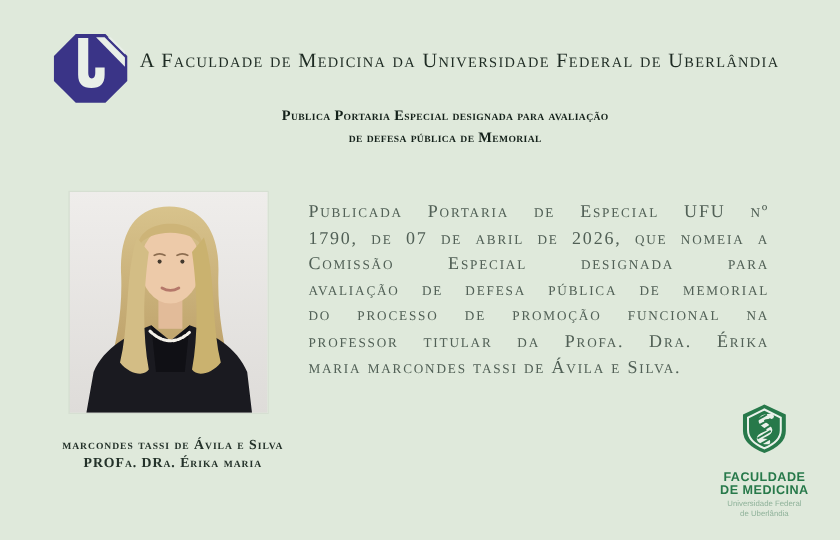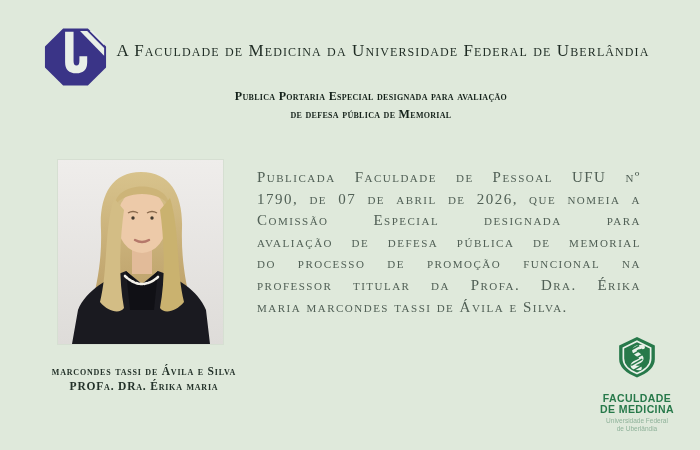--- a/index.html
+++ b/index.html
@@ -111,21 +111,21 @@
       <path d="M67 116 Q84 132 101 116" stroke="#f3f0e9" stroke-width="2.6" fill="none" stroke-dasharray="2.6,1.7" stroke-linecap="round"></path>
     </svg>
   </div>
 
   <div class="caption">
     <div>marcondes tassi de Ávila e Silva</div>
     <div>PROFa. DRa.  Érika maria</div>
   </div>
 
   <div class="body-text">
-    <div class="body-line">Publicada Faculdade de Pessoal UFU nº</div>
+    <div class="body-line">Publicada Portaria de Especial UFU nº</div>
     <div class="body-line">1790, de 07 de abril de 2026, que nomeia a</div>
     <div class="body-line">Comissão Especial designada para</div>
     <div class="body-line">avaliação de defesa pública de memorial</div>
     <div class="body-line">do processo de promoção funcional na</div>
     <div class="body-line">professor titular da Profa. Dra. Érika</div>
     <div class="body-line last">maria marcondes tassi de Ávila e Silva.</div>
   </div>
 
   <div class="fm-logo">
     <svg class="fm-shield" width="42" height="42" viewBox="0 0 40 40" xmlns="http://www.w3.org/2000/svg">

